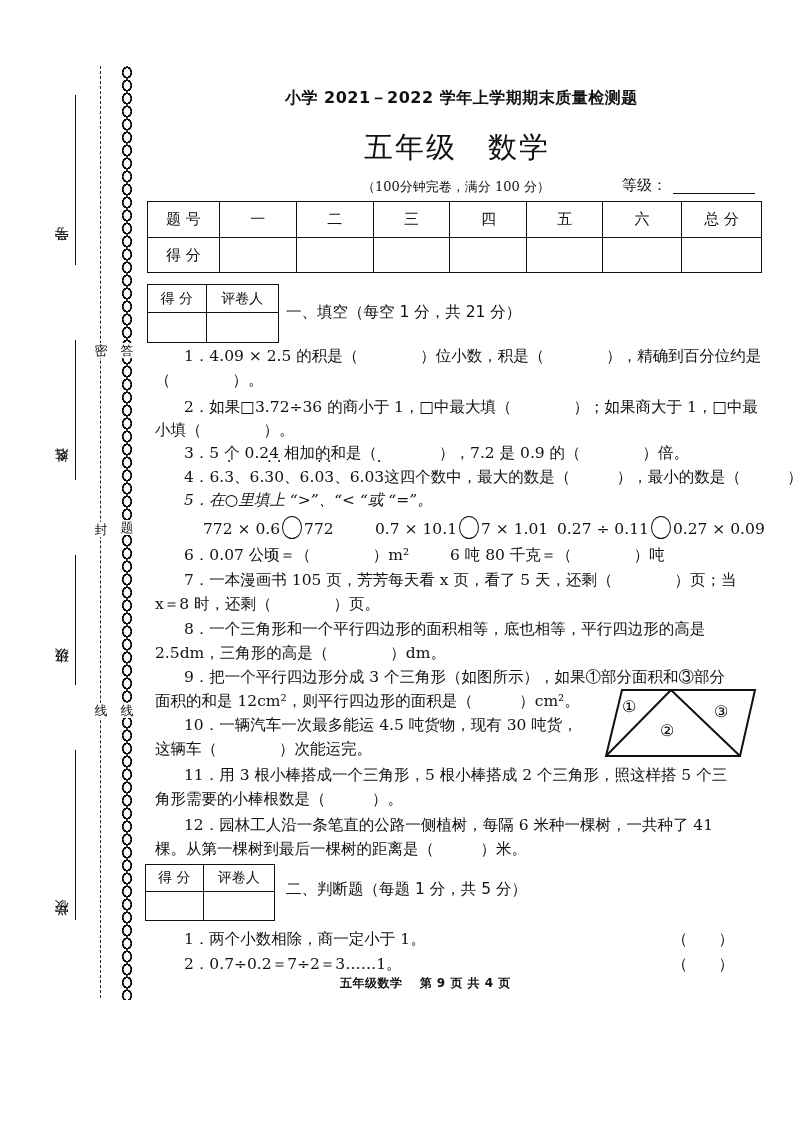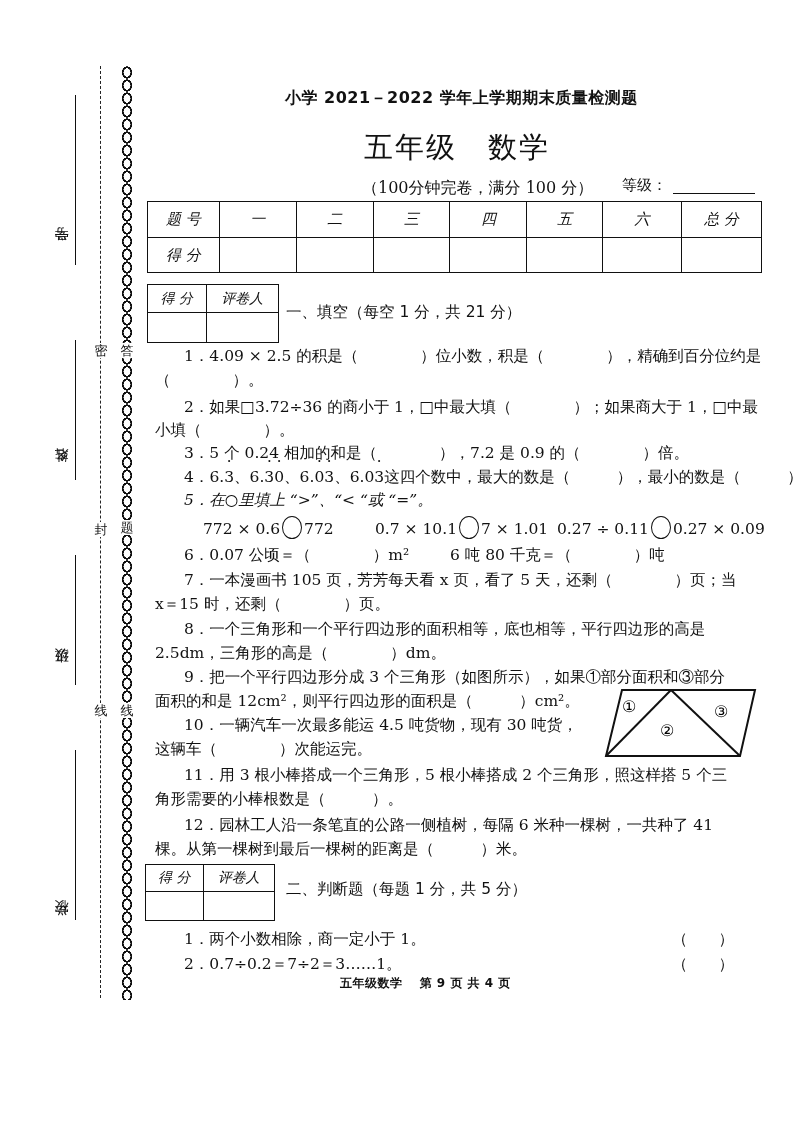--- a/index.html
+++ b/index.html
@@ -22,26 +22,26 @@
     background-image: radial-gradient(ellipse 5px 6px at 6px 6.5px, transparent 3.4px, #111 3.6px, #111 5px, transparent 5.2px);
     background-size:12px 13px; background-repeat:repeat-y;
   }
   .seal {
     position:absolute; font-family:"DejaVu Sans","Liberation Sans",sans-serif;
     font-size:13px; background:#fff; line-height:15px; width:16px; text-align:center;
   }
   
   .title { font-family:"DejaVu Sans","Liberation Sans",sans-serif; font-weight:bold; font-size:16px; letter-spacing:0.5px; }
   .subject { font-family:"DejaVu Sans","Liberation Sans",sans-serif; font-size:29px; letter-spacing:2px; }
-  .note { font-size:16px; }
+  .note { font-size:13px; }
   
   table.grid { border-collapse:collapse; position:absolute; }
   table.grid td {
     border:1.6px solid #111; text-align:center; padding:0;
-    font-family:"DejaVu Sans","Liberation Sans",sans-serif; font-size:15px;font-style:italic;
+    font-family:"DejaVu Sans","Liberation Sans",sans-serif; font-size:15px;
   }
   .section-title { font-family:"DejaVu Sans","Liberation Sans",sans-serif; font-size:15.5px; }
   .q { position:absolute; font-size:15.5px; white-space:nowrap; line-height:20px; }
   .dotted { position:relative; display:inline-block; }
   .dotted::after {
     content:"·"; position:absolute; left:50%; transform:translateX(-50%);
     top:-11px; font-size:15px; line-height:10px;
   }
   .ocircle {
     display:inline-block; width:18px; height:21px; border:1.6px solid #111;
@@ -156,21 +156,21 @@
   <span>0.7 × 10.1</span><span class="ocircle"></span><span>7 × 1.01</span>
 </div>
 <div class="q" style="left:557px; top:516px;">
   <span>0.27 ÷ 0.11</span><span class="ocircle"></span><span>0.27 × 0.09</span>
 </div>
 
 <div class="q" style="left:184px; top:545px;">6．0.07 公顷＝（　　　　）m²</div>
 <div class="q" style="left:450px; top:545px;">6 吨 80 千克＝（　　　　）吨</div>
 
 <div class="q" style="left:184px; top:570px;">7．一本漫画书 105 页，芳芳每天看 x 页，看了 5 天，还剩（　　　　）页；当</div>
-<div class="q" style="left:155px; top:594px;">x＝15 时，还剩（　　　　）页。</div>
+<div class="q" style="left:155px; top:594px;">x＝8 时，还剩（　　　　）页。</div>
 
 <div class="q" style="left:184px; top:619px;">8．一个三角形和一个平行四边形的面积相等，底也相等，平行四边形的高是</div>
 <div class="q" style="left:155px; top:643px;">2.5dm，三角形的高是（　　　　）dm。</div>
 
 <div class="q" style="left:184px; top:667px;">9．把一个平行四边形分成 3 个三角形（如图所示），如果①部分面积和③部分</div>
 <div class="q" style="left:155px; top:691px;">面积的和是 12cm²，则平行四边形的面积是（　　　）cm²。</div>
 
 <svg class="abs" style="left:600px; top:684px;" width="165" height="78" viewBox="0 0 165 78">
   <polygon points="22,6 155,6 140,72 6,72" fill="none" stroke="#111" stroke-width="2"></polygon>
   <line x1="71" y1="6" x2="6" y2="72" stroke="#111" stroke-width="2"></line>

